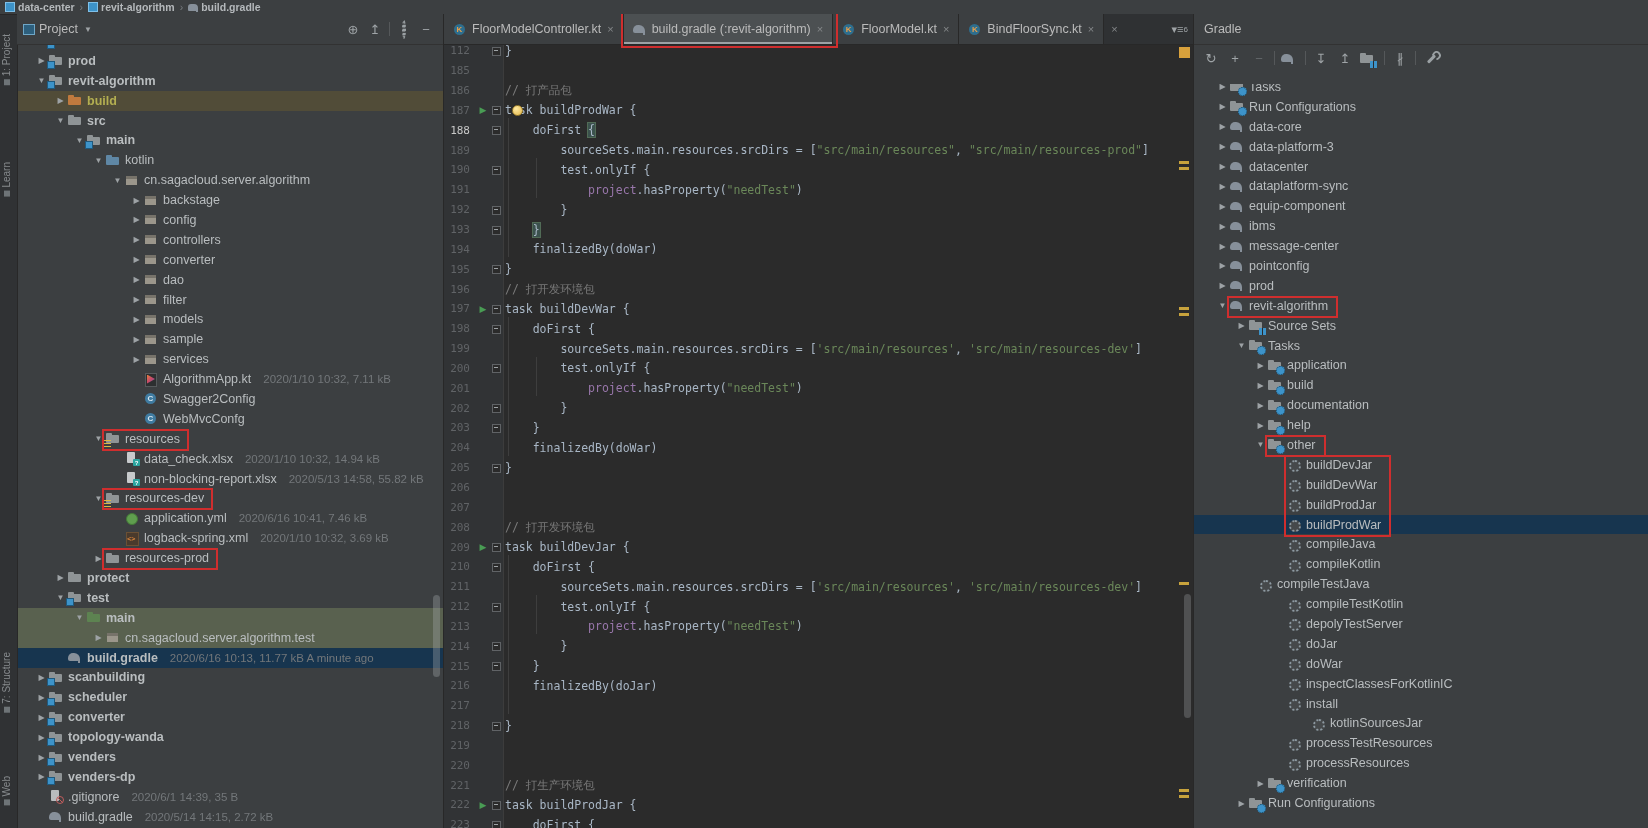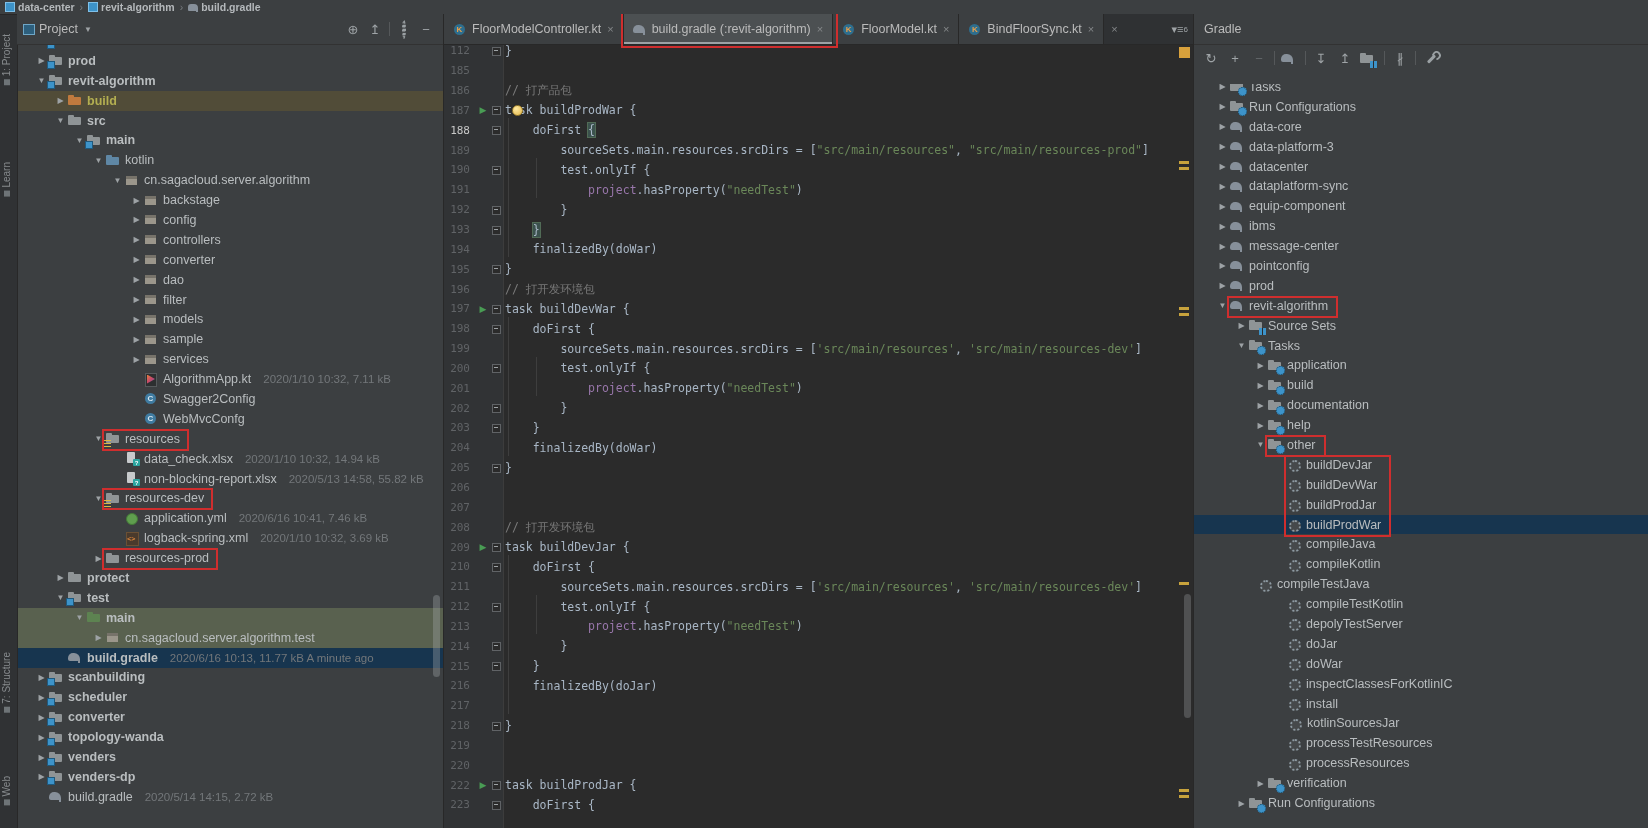--- a/index.html
+++ b/index.html
@@ -482,20 +482,28 @@
             <span class="labelbox">
               <span class="ic ic-folder">
                 <i class="badge bdg-module"></i>
               </span>
               <span class="tlabel bold">venders-dp</span>
             </span>
           </div>
           <div class="trow" style="padding-left: 18px;">
             <span class="arrow"></span>
             <span class="labelbox">
+              <span class="ic ic-git"></span>
+              <span class="tlabel">.gitignore</span>
+            </span>
+            <span class="tmeta">2020/6/1 14:39, 35 B</span>
+          </div>
+          <div class="trow" style="padding-left: 18px;">
+            <span class="arrow"></span>
+            <span class="labelbox">
               <span class="ic ic-gradle"></span>
               <span class="tlabel">build.gradle</span>
             </span>
             <span class="tmeta">2020/5/14 14:15, 2.72 kB</span>
           </div>
         </div>
       </div>
     <div class="pthumb" style="top:581px;height:82px;"></div>
   <div class="red-annotation" style="left: 85px; top: 414.75px; width: 82.8906px; height: 18px;"></div>
       <div class="red-annotation" style="left: 85px; top: 474.422px; width: 107.203px; height: 18px;"></div>
@@ -745,20 +753,26 @@
             <span class="lnum">219</span>
             <span class="runa"></span>
             <span class="foldb"></span>
             <span class="ctext"></span>
           </div>
           <div class="cline">
             <span class="lnum">220</span>
             <span class="runa"></span>
             <span class="foldb"></span>
             <span class="ctext"></span>
+          </div>
+          <div class="cline">
+            <span class="lnum">221</span>
+            <span class="runa"></span>
+            <span class="foldb"></span>
+            <span class="ctext"><span class="tok-c">// 打生产环境包</span></span>
           </div>
           <div class="cline">
             <span class="lnum">222</span>
             <span class="runa">▶</span>
             <span class="foldb vis"></span>
             <span class="ctext"><span class="tok-p">task buildProdJar {</span></span>
           </div>
           <div class="cline">
             <span class="lnum">223</span>
             <span class="runa"></span>
@@ -1051,21 +1065,21 @@
               <span class="tlabel">inspectClassesForKotlinIC</span>
             </span>
           </div>
           <div class="trow" style="padding-left: 79px;">
             <span class="arrow"></span>
             <span class="labelbox">
               <span class="ic ic-gear"></span>
               <span class="tlabel">install</span>
             </span>
           </div>
-          <div class="trow" style="padding-left: 80px;">
+          <div class="trow" style="padding-left: 103px;">
             <span class="arrow"></span>
             <span class="labelbox">
               <span class="ic ic-gear"></span>
               <span class="tlabel">kotlinSourcesJar</span>
             </span>
           </div>
           <div class="trow" style="padding-left: 79px;">
             <span class="arrow"></span>
             <span class="labelbox">
               <span class="ic ic-gear"></span>

